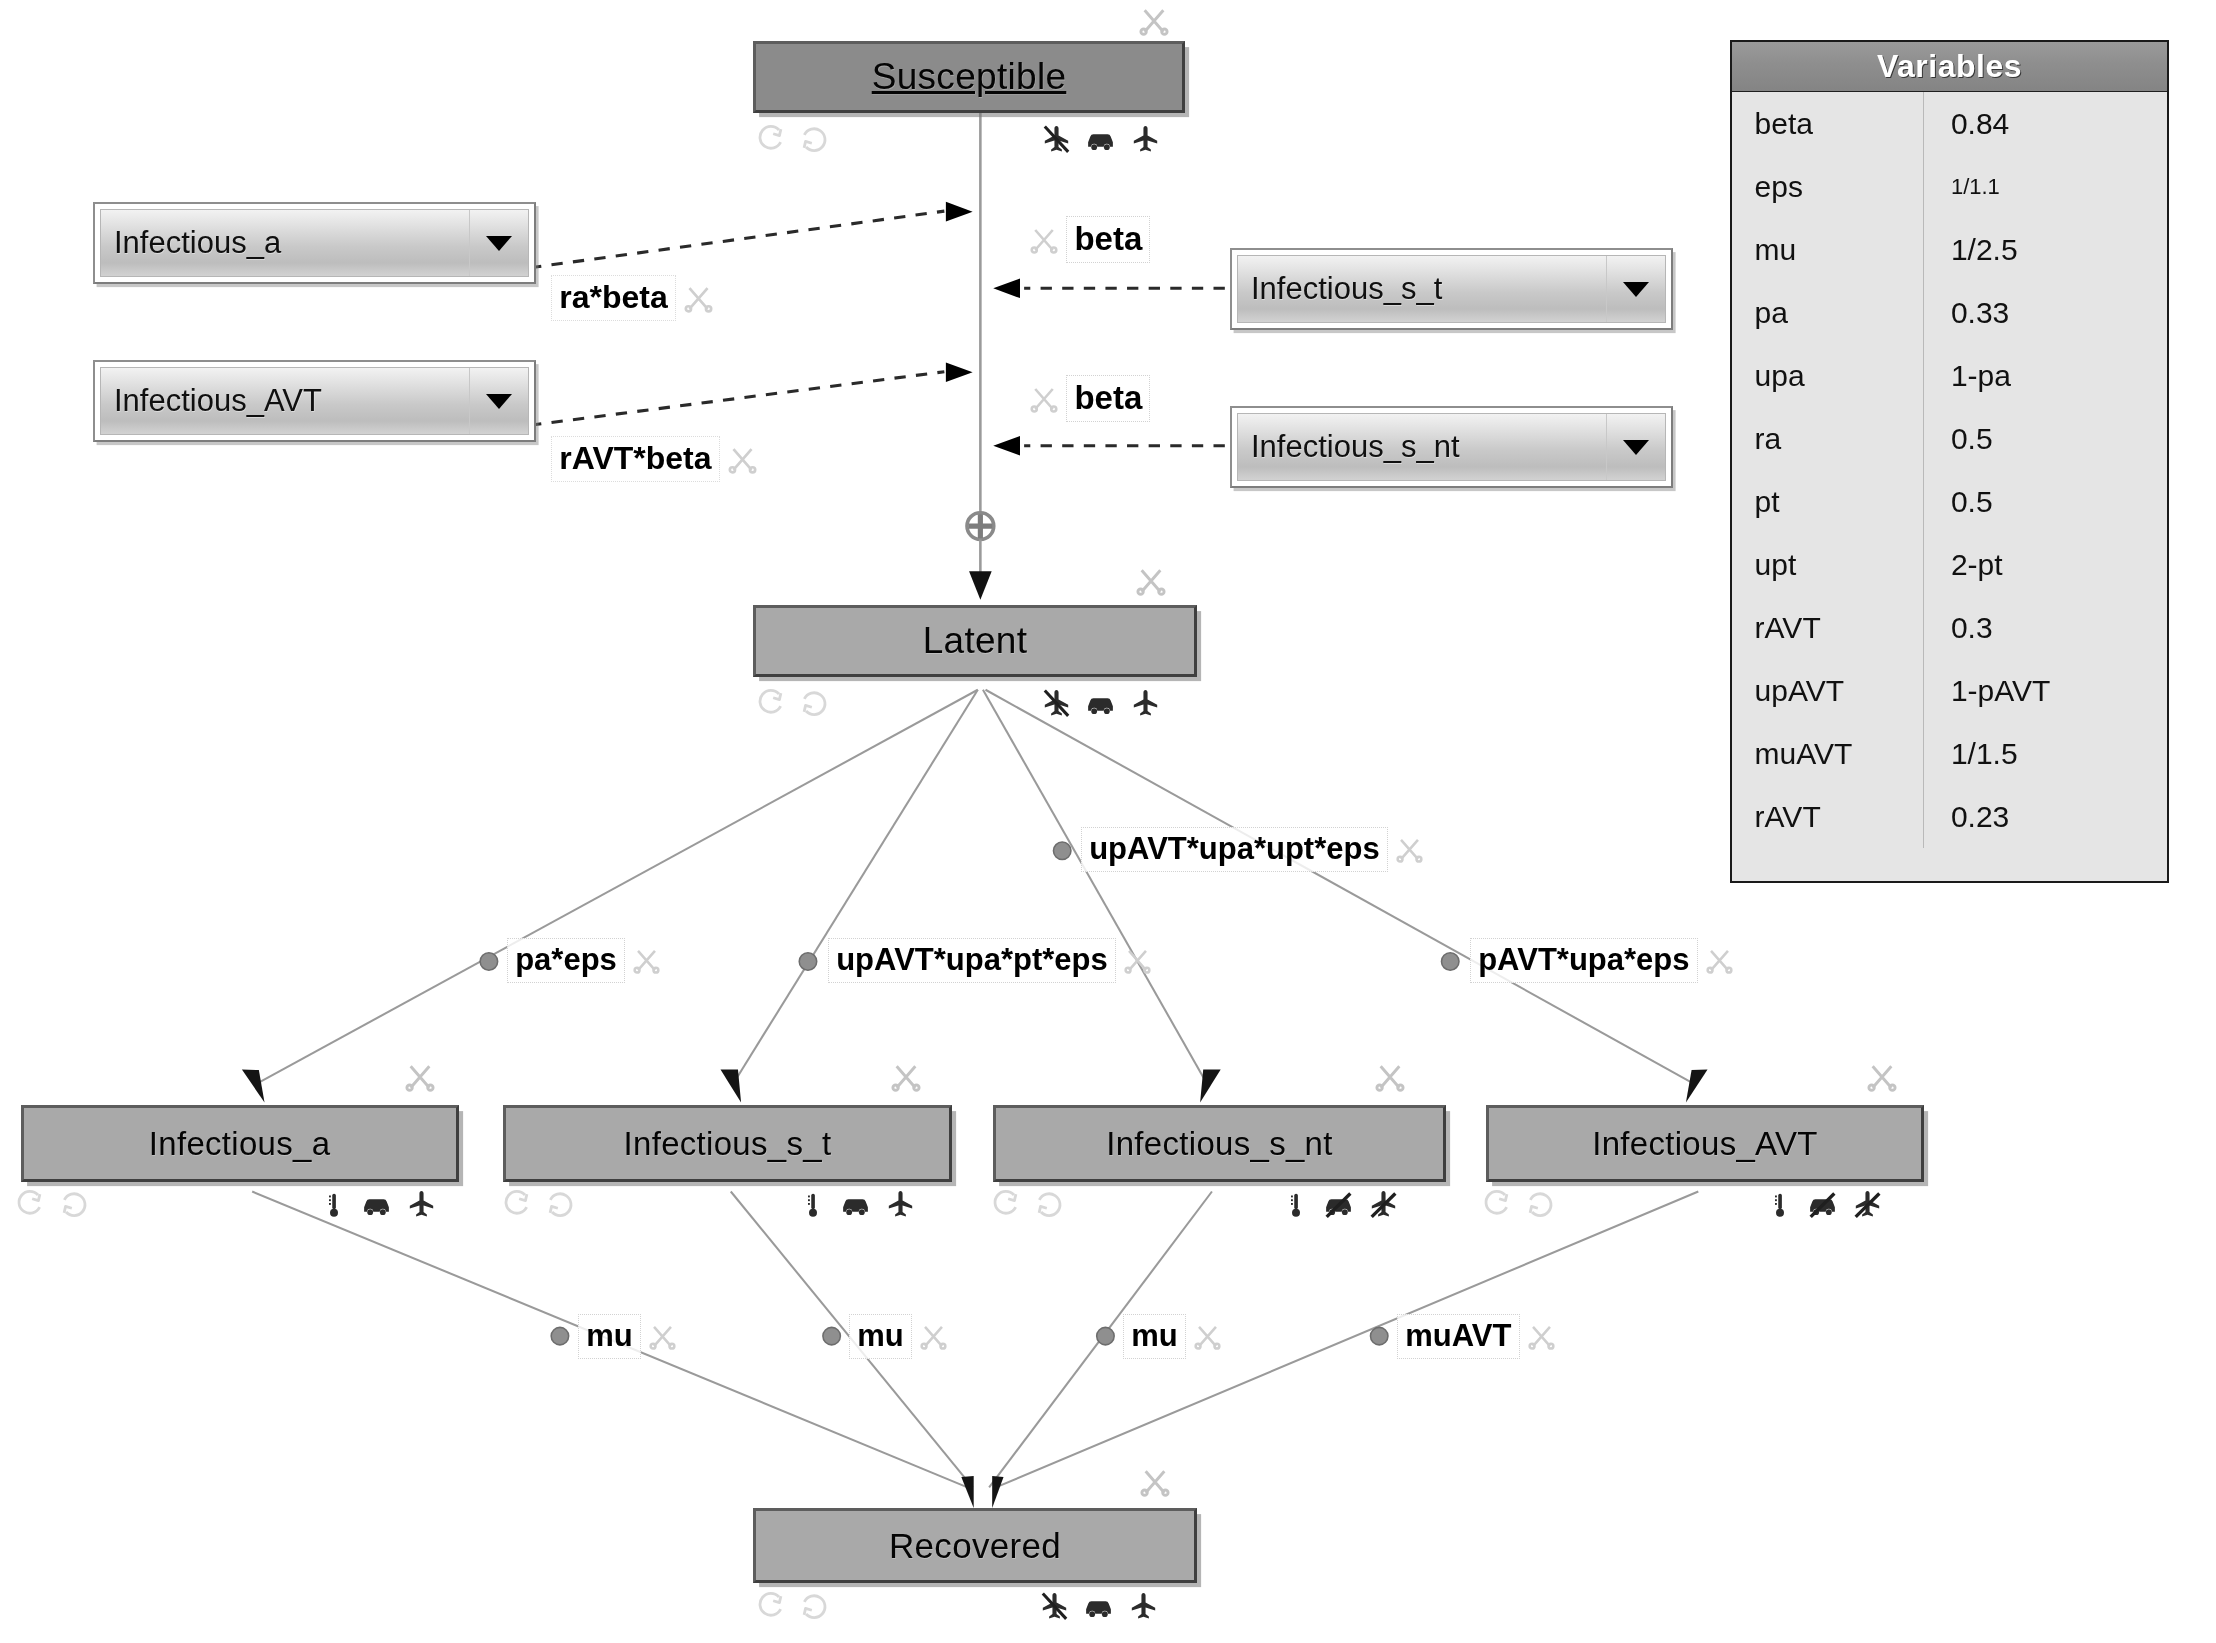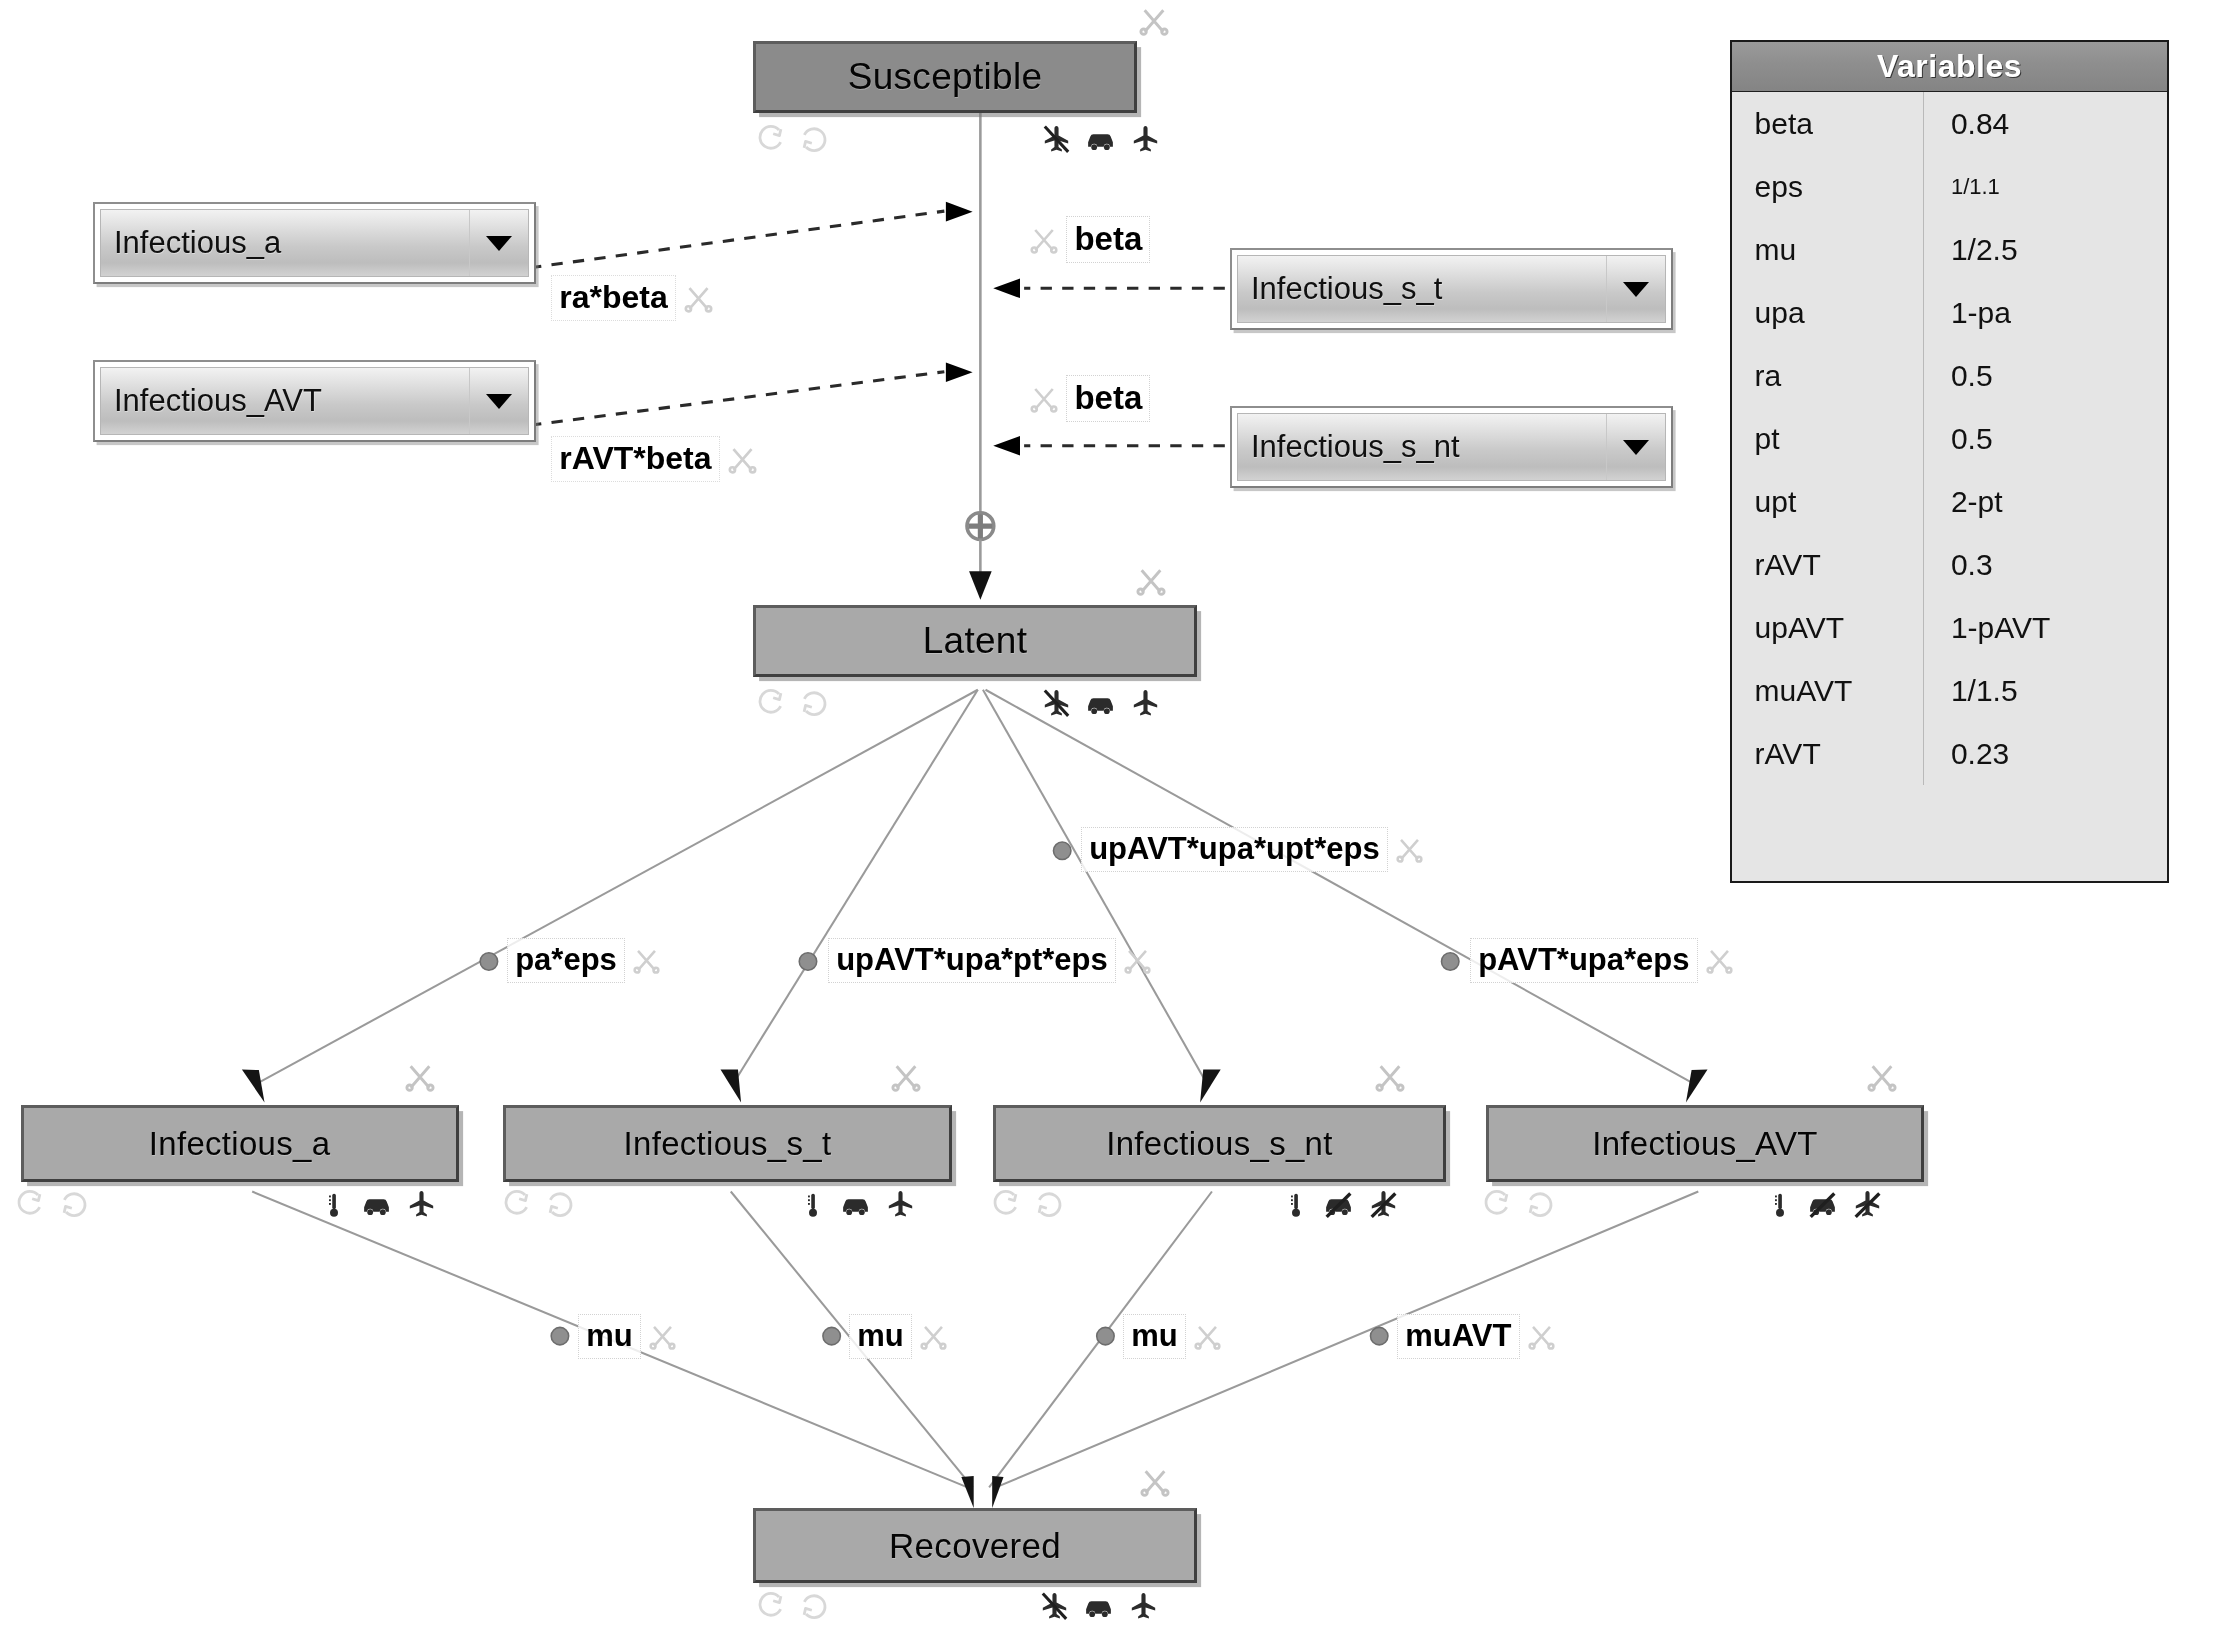--- a/index.html
+++ b/index.html
@@ -165,21 +165,21 @@
     <circle cx="950" cy="1868" r="17" fill="#8f8f8f" stroke="#6d6d6d" stroke-width="3"></circle>
     <circle cx="1570" cy="1868" r="17" fill="#8f8f8f" stroke="#6d6d6d" stroke-width="3"></circle>
     <circle cx="2064" cy="1653" r="17" fill="#8f8f8f" stroke="#6d6d6d" stroke-width="3"></circle>
     <circle cx="2818" cy="1868" r="17" fill="#8f8f8f" stroke="#6d6d6d" stroke-width="3"></circle>
     <circle cx="1088" cy="2596" r="17" fill="#8f8f8f" stroke="#6d6d6d" stroke-width="3"></circle>
     <circle cx="1616" cy="2596" r="17" fill="#8f8f8f" stroke="#6d6d6d" stroke-width="3"></circle>
     <circle cx="2148" cy="2596" r="17" fill="#8f8f8f" stroke="#6d6d6d" stroke-width="3"></circle>
     <circle cx="2680" cy="2596" r="17" fill="#8f8f8f" stroke="#6d6d6d" stroke-width="3"></circle>
   </svg>
 
-  <div class="stock dark" style="left:753px;top:41px;width:384px;height:72px;font-size:37px;">
+  <div class="stock dark" style="left:753px;top:41px;width:432px;height:72px;font-size:37px;text-decoration:underline;">
     <span class="stock-label">Susceptible</span>
   </div>
 
   <div class="stock light" style="left:753px;top:605px;width:444px;height:72px;font-size:37px;">
     <span class="stock-label">Latent</span>
   </div>
 
   <div class="stock light" style="left:20.6px;top:1105px;width:438px;height:77px;font-size:33px;">
     <span class="stock-label">Infectious_a</span>
   </div>
@@ -819,20 +819,24 @@
           </tr>
           <tr>
             <td class="vname" style="height: 63px; font-size: 30px;">eps</td>
             <td class="vval" style="font-size: 22px;">1/1.1</td>
           </tr>
           <tr>
             <td class="vname" style="height: 63px; font-size: 30px;">mu</td>
             <td class="vval" style="font-size: 30px;">1/2.5</td>
           </tr>
           <tr>
+            <td class="vname" style="height: 63px; font-size: 30px;">pa</td>
+            <td class="vval" style="font-size: 30px;">0.33</td>
+          </tr>
+          <tr>
             <td class="vname" style="height: 63px; font-size: 30px;">upa</td>
             <td class="vval" style="font-size: 30px;">1-pa</td>
           </tr>
           <tr>
             <td class="vname" style="height: 63px; font-size: 30px;">ra</td>
             <td class="vval" style="font-size: 30px;">0.5</td>
           </tr>
           <tr>
             <td class="vname" style="height: 63px; font-size: 30px;">pt</td>
             <td class="vval" style="font-size: 30px;">0.5</td>

